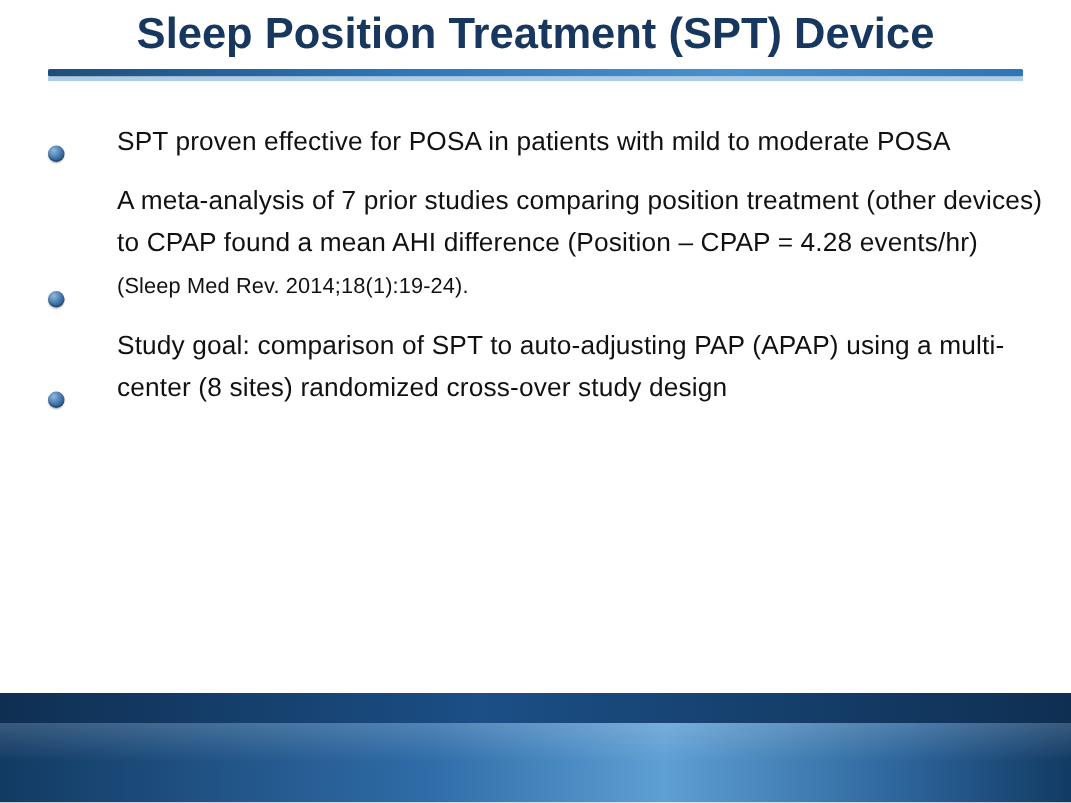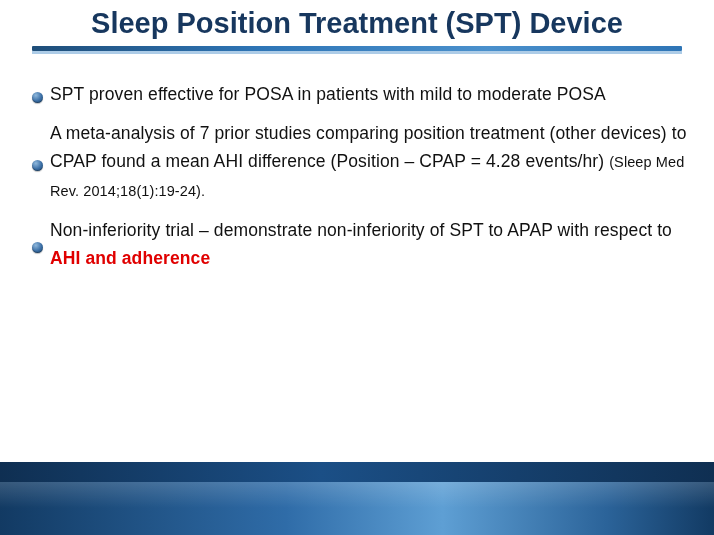--- a/index.html
+++ b/index.html
@@ -61,22 +61,23 @@
   }
 
   .content {
     position: absolute;
     left: 24px;
     top: 80px;
     width: 672px;
   }
   .bullet-row {
     display: flex;
-    align-items: center;
+    align-items: flex-end;
     margin-bottom: 11px;
+    gap: 28px;
   }
   .bullet-marker {
     flex: 0 0 auto;
     width: 26px;
     padding-top: 7px;
     display: flex;
     justify-content: center;
   }
   .dot {
     width: 11px;
@@ -159,29 +160,29 @@
     <div class="bullet-row">
       <span class="bullet-marker">
           <span class="dot"></span>
         </span>
       <div class="bullet-text">
         <span>A meta-analysis of 7 prior studies comparing position treatment (other devices) to CPAP found a mean AHI difference (Position – CPAP = 4.28 events/hr) </span><span class="small">(Sleep Med Rev. 2014;18(1):19-24).</span>
       </div>
     </div>
 
 
-
     <div class="bullet-row">
       <span class="bullet-marker">
           <span class="dot"></span>
         </span>
       <div class="bullet-text">
-        <span>Non-inferiority trial – demonstrate non-inferiority of SPT to APAP with respect to </span><span class="highlight">AHI and adherence</span>
+        <span>Study goal: comparison of SPT to auto-adjusting PAP (APAP) using a multi-center (8 sites) randomized cross-over study design</span>
       </div>
     </div>
+
 
   </div>
 
   <div class="footer">
     <div class="footer-band-dark"></div>
     <div class="footer-band-main"></div>
     <div class="footer-sheen"></div>
   </div>
 
 </div>

